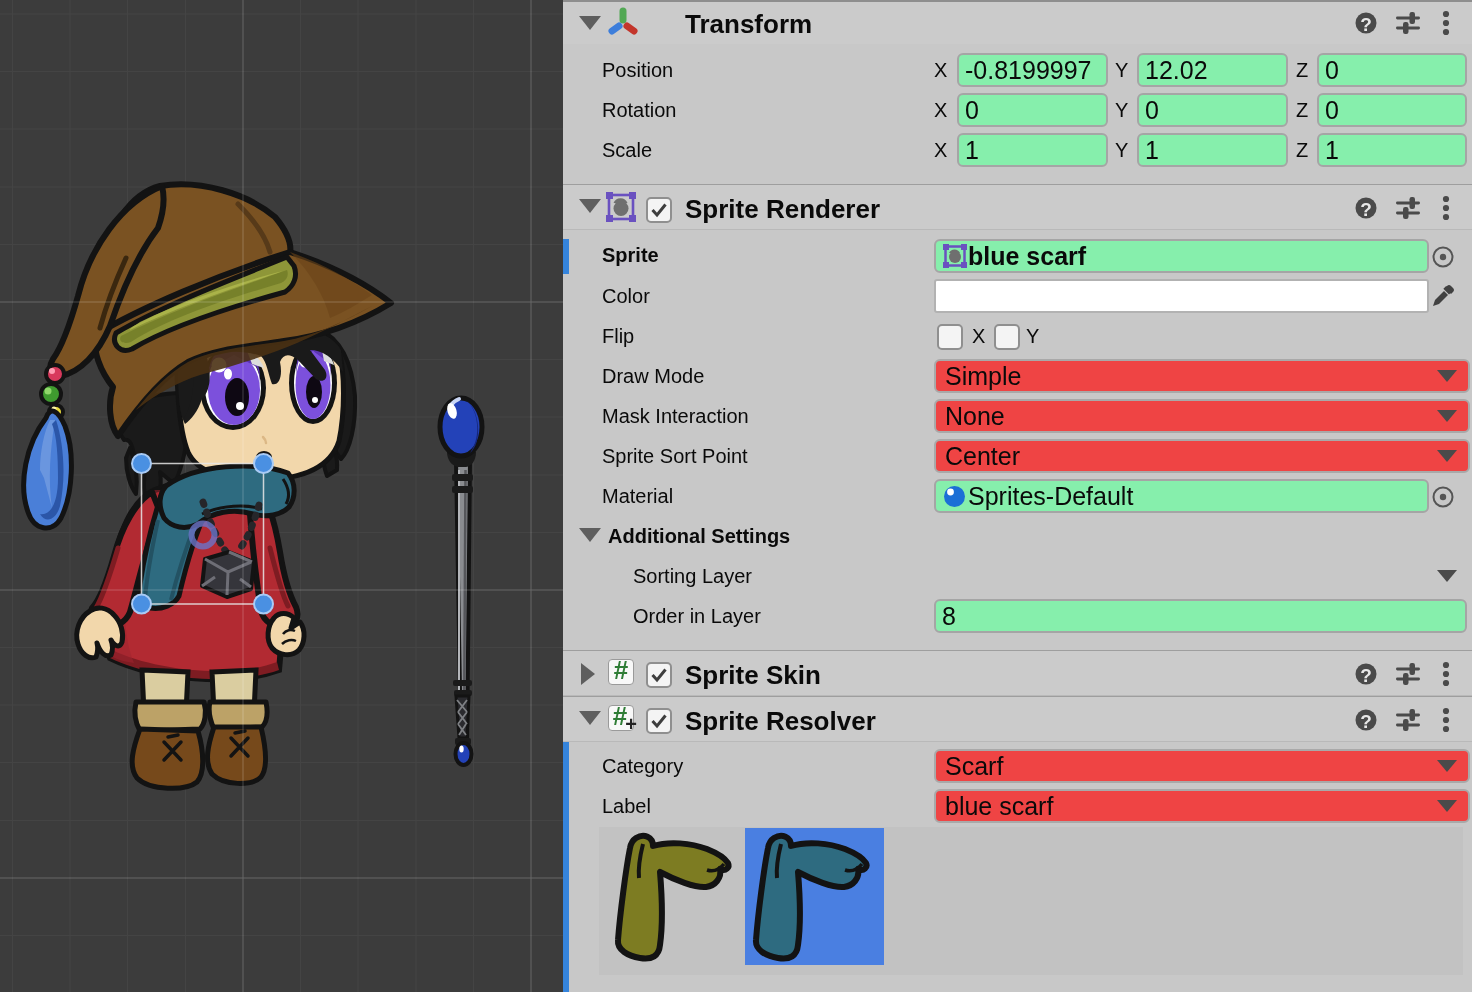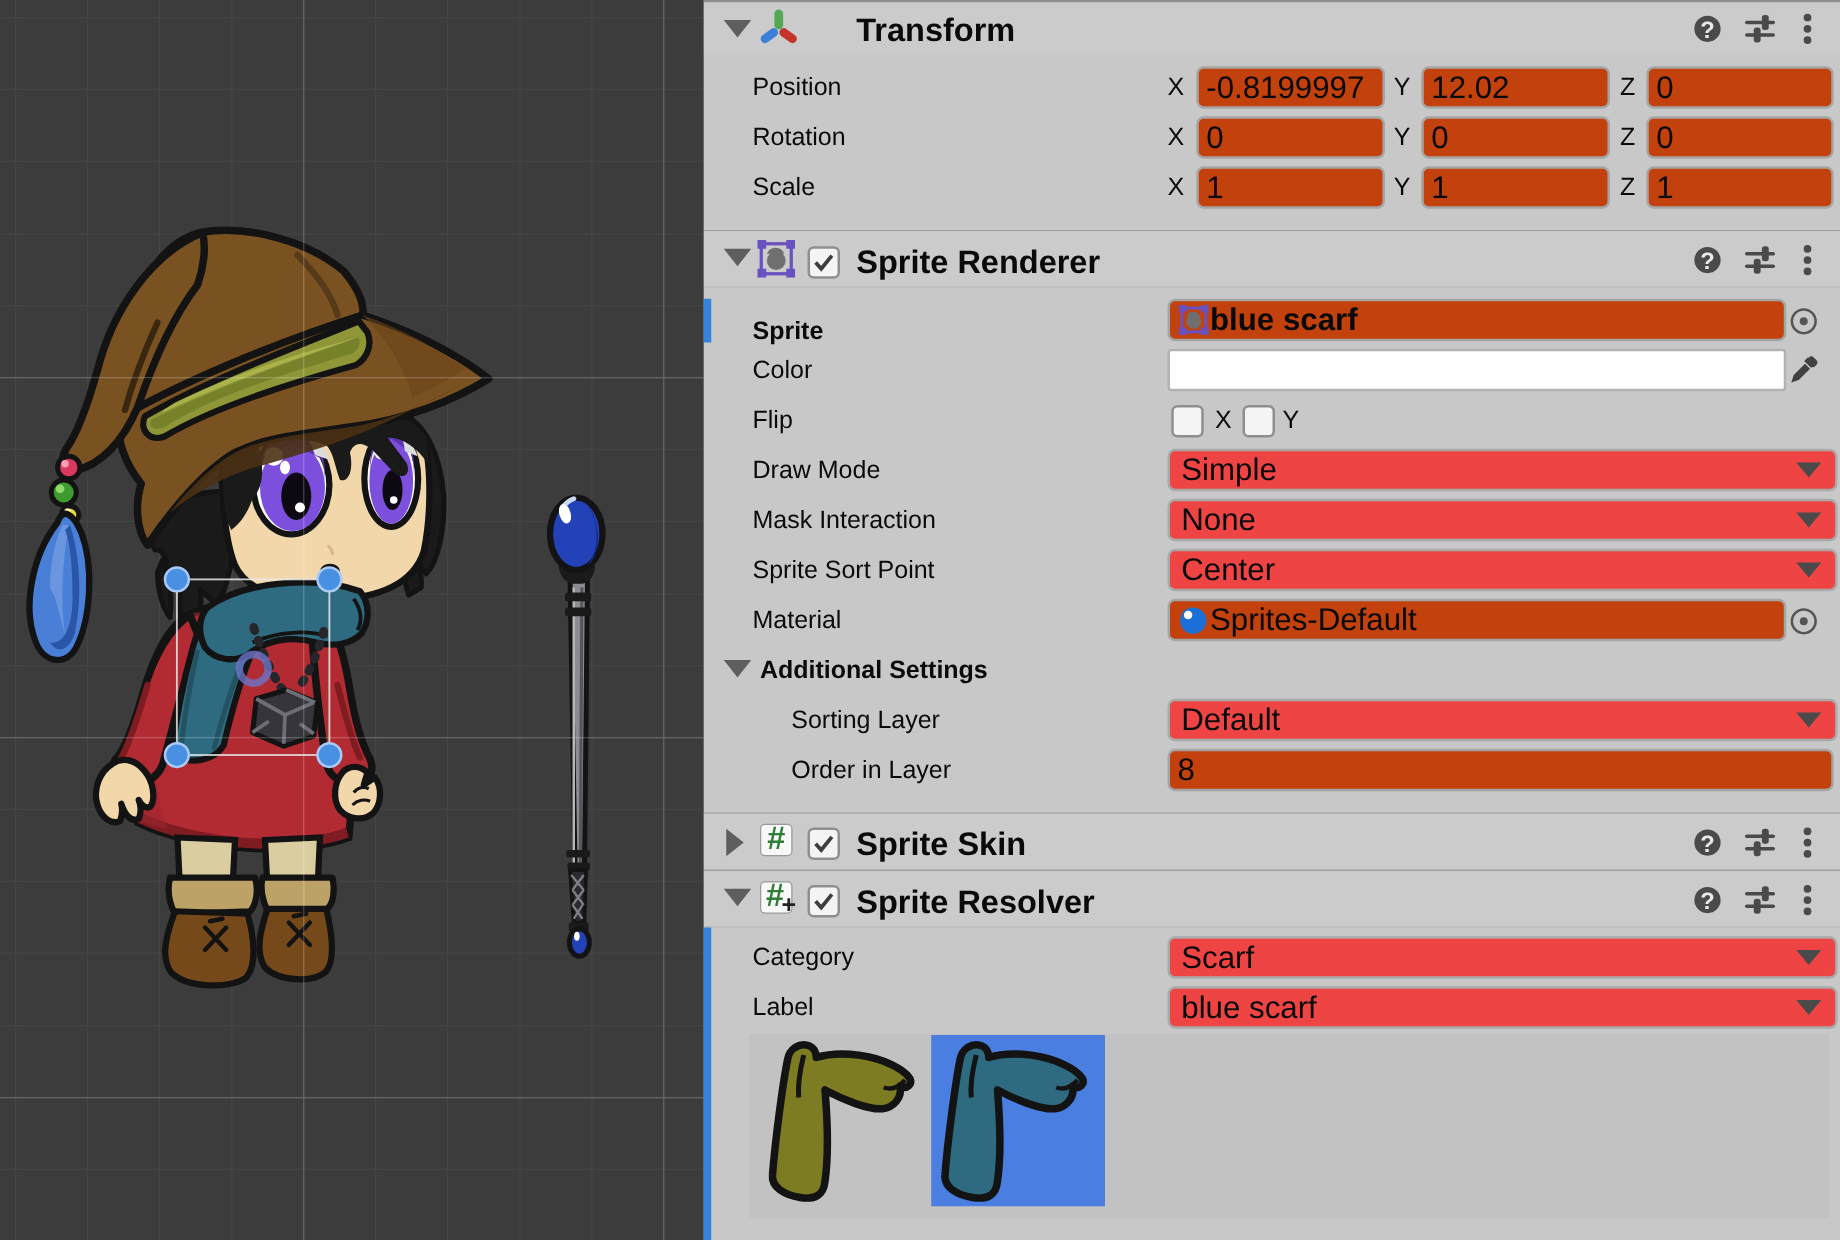--- a/index.html
+++ b/index.html
@@ -4,21 +4,21 @@
 <style>
   html,body{margin:0;padding:0;}
   body{width:1472px;height:992px;overflow:hidden;font-family:"Liberation Sans",sans-serif;position:relative;background:#C8C8C8;}
   #scene{position:absolute;left:0;top:0;width:563px;height:992px;background:#3C3C3C;}
   #insp{position:absolute;left:563px;top:0;width:909px;height:992px;background:#C8C8C8;overflow:hidden;}
   .abs{position:absolute;}
   .hdr{position:absolute;left:0;width:909px;height:42px;background:#CBCBCB;}
   .htitle{position:absolute;font-size:26px;font-weight:bold;color:#0a0a0a;}
   .lbl{position:absolute;font-size:20px;color:#0a0a0a;height:34px;line-height:34px;white-space:nowrap;}
   .blbl{font-weight:bold;}
-  .fld{position:absolute;height:30px;background:#c2410c;border:2px solid #A5A5A5;border-radius:6px;font-size:25px;line-height:31px;color:#0a0a0a;padding-left:6px;white-space:nowrap;}
+  .fld{position:absolute;height:30px;background:#86efac;border:2px solid #A5A5A5;border-radius:6px;font-size:25px;line-height:31px;color:#0a0a0a;padding-left:6px;white-space:nowrap;}
   .dd{position:absolute;height:30px;background:#ef4444;border:2px solid #A9A9A9;border-radius:6px;font-size:25px;line-height:31px;color:#0a0a0a;padding-left:9px;white-space:nowrap;}
   .tri{position:absolute;width:0;height:0;border-left:10px solid transparent;border-right:10px solid transparent;border-top:12px solid #4A4A4A;}
   .exp{position:absolute;width:0;height:0;border-left:11px solid transparent;border-right:11px solid transparent;border-top:14px solid #5E5E5E;}
   .col{position:absolute;width:0;height:0;border-top:11px solid transparent;border-bottom:11px solid transparent;border-left:14px solid #5E5E5E;}
   .div1{position:absolute;left:0;width:909px;height:1px;background:#9E9E9E;}
   .div2{position:absolute;left:0;width:909px;height:1px;background:#B9B9B9;}
   .cbx{position:absolute;width:22px;height:22px;background:#F4F4F4;border:2px solid #8F8F8F;border-radius:5px;}
   .ovr{position:absolute;left:0;width:6px;background:#3584DC;}
 </style>
 </head>
@@ -222,21 +222,21 @@
     <rect x="1" y="24" width="7" height="7" fill="#6A51C0"></rect>
       <rect x="24" y="24" width="7" height="7" fill="#6A51C0"></rect>
     <circle cx="16" cy="17.5" r="7.5" fill="#6F6F6F"></circle>
     <path d="M8.5 12 A7.5 7.5 0 0 1 22.5 12 L8.5 12 Z" fill="#6F6F6F"></path>
   </svg>
   <div class="cbx" style="left:83px;top:197px;"></div>
   <svg class="abs" style="left:85px;top:199px;" width="22" height="22" viewBox="0 0 22 22">
       <path d="M4.5 11 L9 16 L17.5 5.5" fill="none" stroke="#3E3E3E" stroke-width="3"></path>
     </svg>
   <div class="htitle" style="left:122px;top:194px;">Sprite Renderer</div>
-  <div class="lbl blbl" style="left:39px;top:248px;">Sprite</div>
+  <div class="lbl blbl" style="left:39px;top:238px;">Sprite</div>
   <div class="lbl" style="left:39px;top:279px;">Color</div>
   <div class="lbl" style="left:39px;top:319px;">Flip</div>
   <div class="lbl" style="left:39px;top:359px;">Draw Mode</div>
   <div class="lbl" style="left:39px;top:439px;">Sprite Sort Point</div>
   <div class="lbl" style="left:39px;top:399px;">Mask Interaction</div>
   <div class="lbl" style="left:39px;top:479px;">Material</div>
   <div class="exp" style="left:16px;top:528px;"></div>
   <div class="lbl blbl" style="left:45px;top:519px;">Additional Settings</div>
   <div class="lbl" style="left:70px;top:559px;">Sorting Layer</div>
   <div class="lbl" style="left:70px;top:599px;">Order in Layer</div>
@@ -285,21 +285,20 @@
       <circle cx="11.5" cy="11.5" r="10.5" fill="#1B6FD6"></circle>
       <circle cx="7.5" cy="7" r="3.4" fill="#FFFFFF"></circle>
     </svg>
     <span class="abs" style="left:32px;">Sprites-Default</span>
   </div>
   <svg class="abs" style="left:868px;top:485px;" width="24" height="24" viewBox="0 0 24 24">
     <circle cx="12" cy="12" r="9.5" fill="none" stroke="#555" stroke-width="2"></circle>
       <circle cx="12" cy="12" r="3.2" fill="#555"></circle>
   </svg>
 
-  <div class="dd" style="left:371px;top:559px;width:523px;">Default</div>
     <div class="tri" style="left:874px;top:570px;"></div>
   <div class="fld" style="left:371px;top:599px;width:523px;">8</div>
 
   <div class="div1" style="top:650px;"></div>
   <div class="hdr" style="top:651px;height:44px;"></div>
   <div class="div2" style="top:695px;"></div>
   <div class="col" style="left:18px;top:663px;"></div>
   <div class="abs" style="left:45px;top:659px;width:24px;height:24px;background:#F8F8F8;border:1px solid #9A9A9A;border-radius:4px;"></div>
   <div class="abs" style="left:45px;top:655px;width:26px;height:30px;font-size:26px;font-weight:bold;color:#2F7D36;text-align:center;line-height:30px;">#</div>
   <div class="cbx" style="left:83px;top:662px;"></div>

